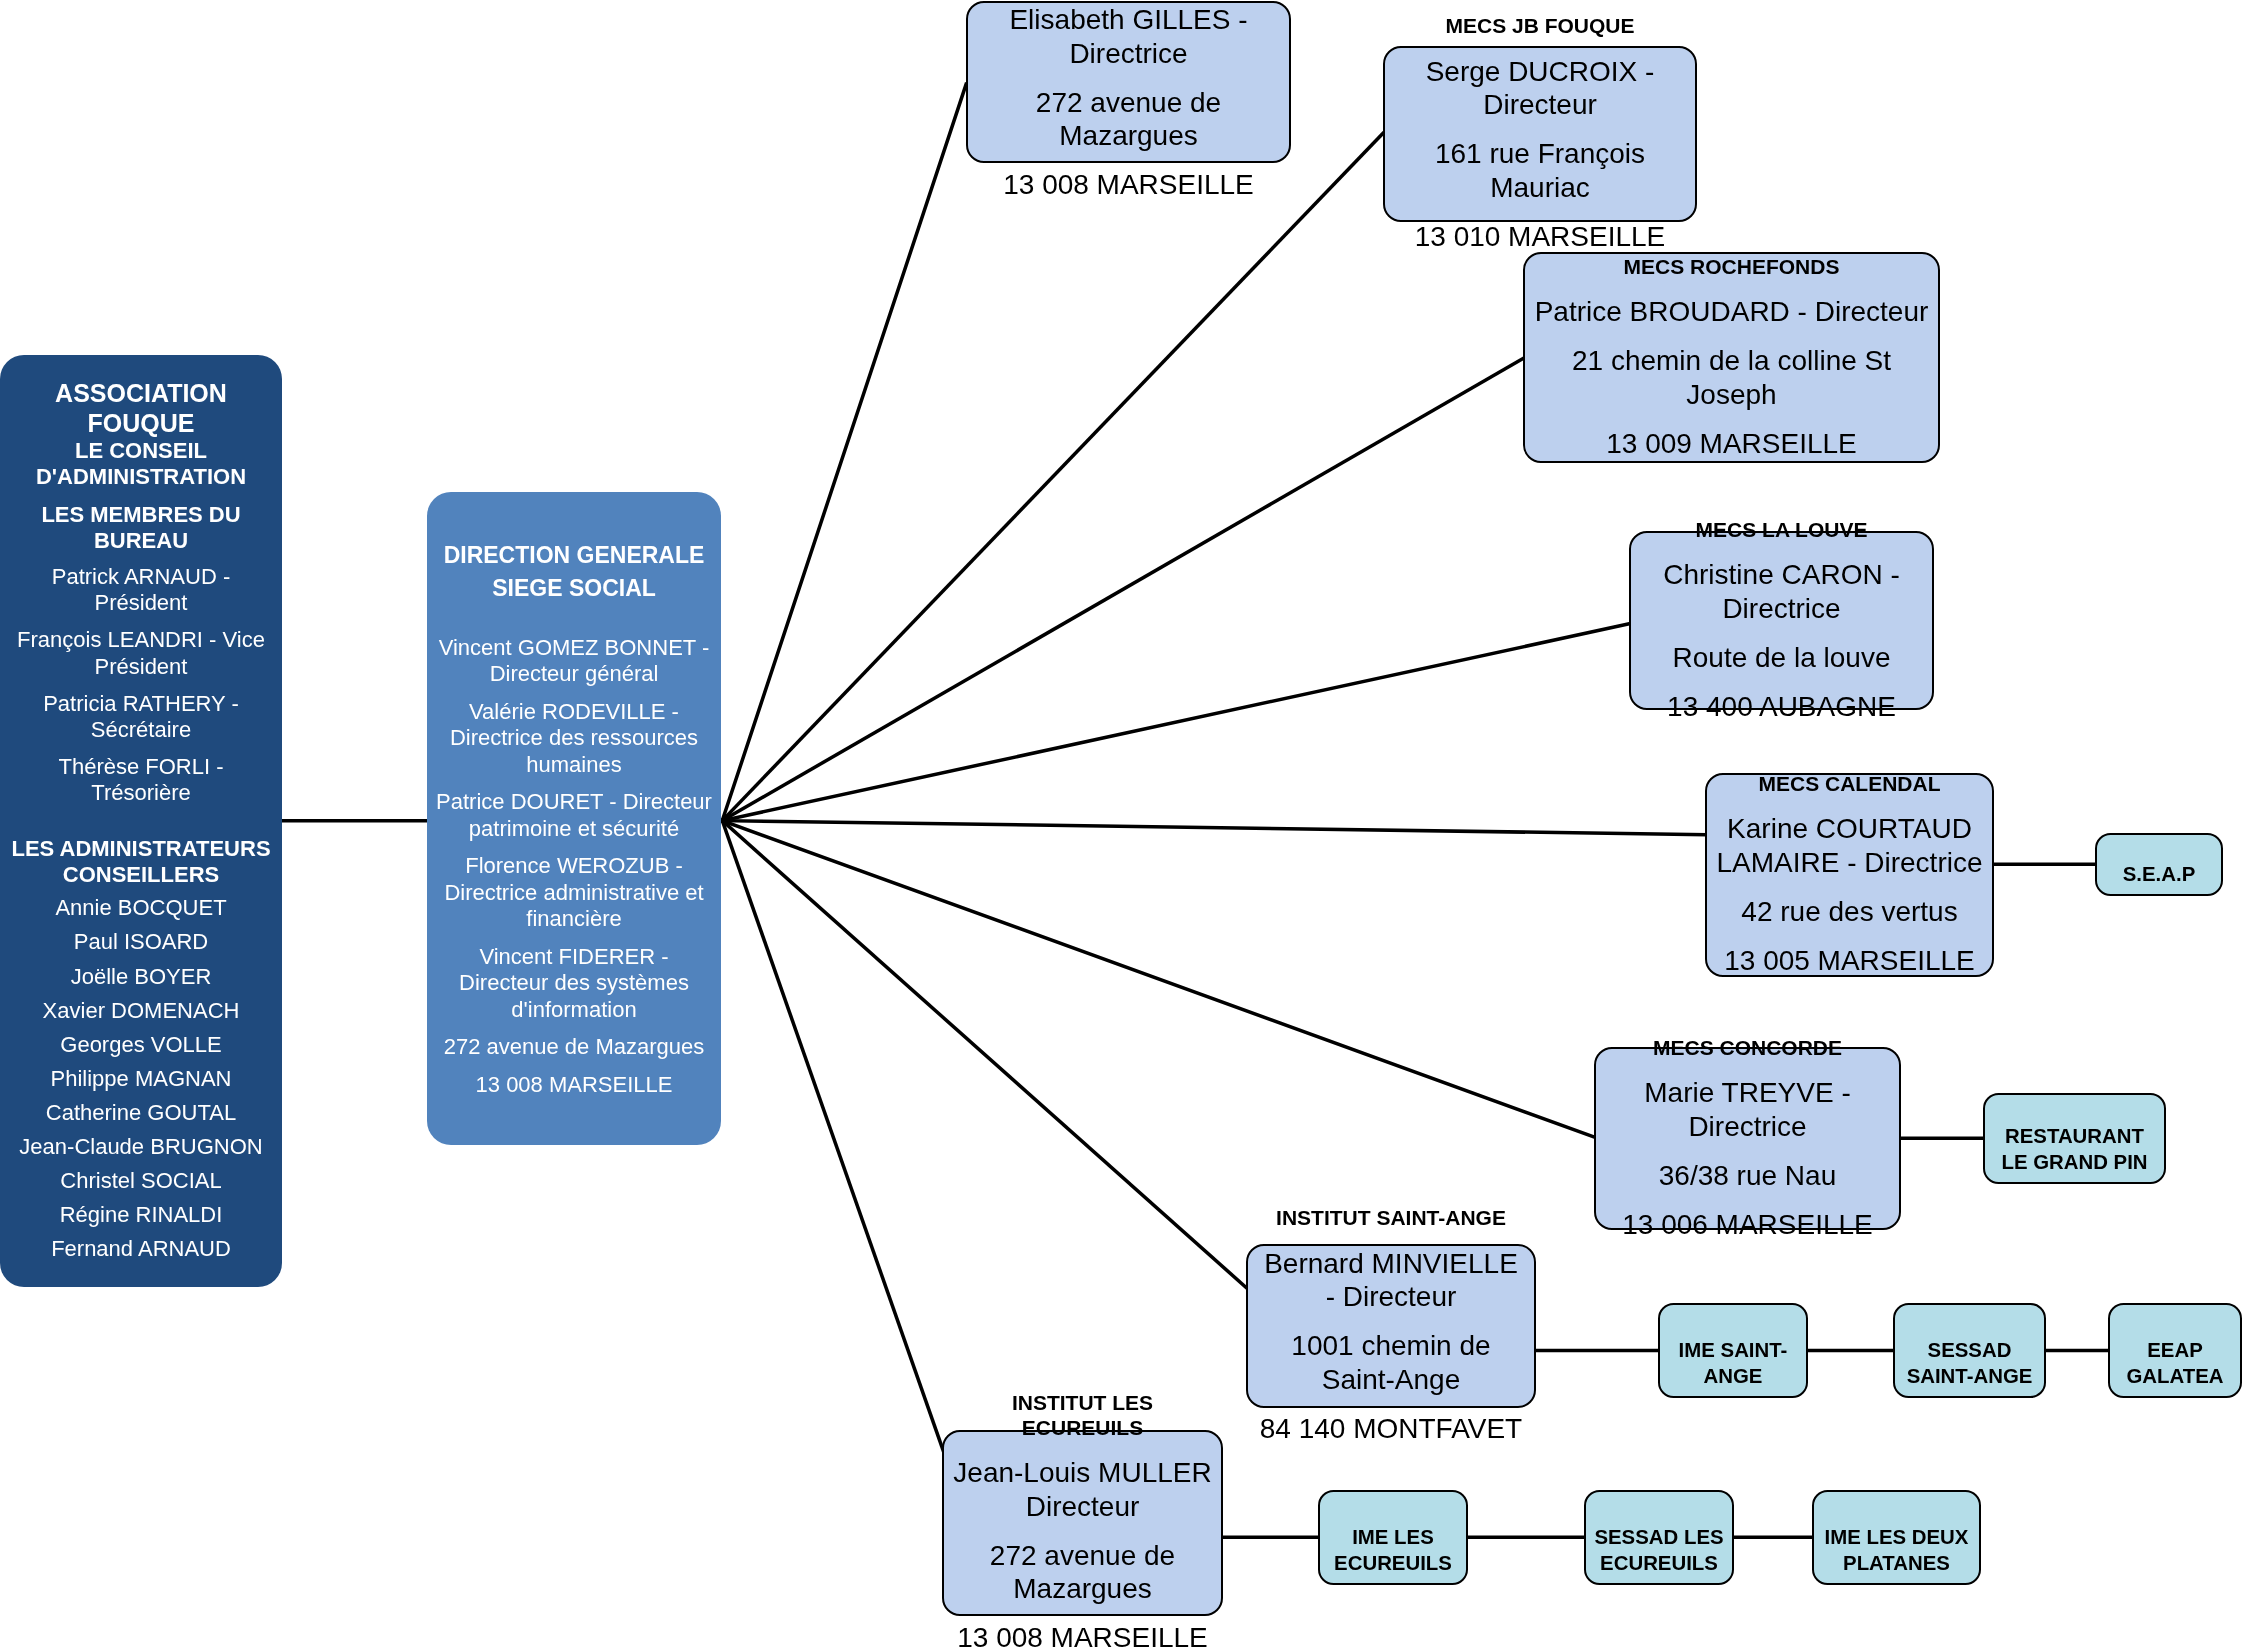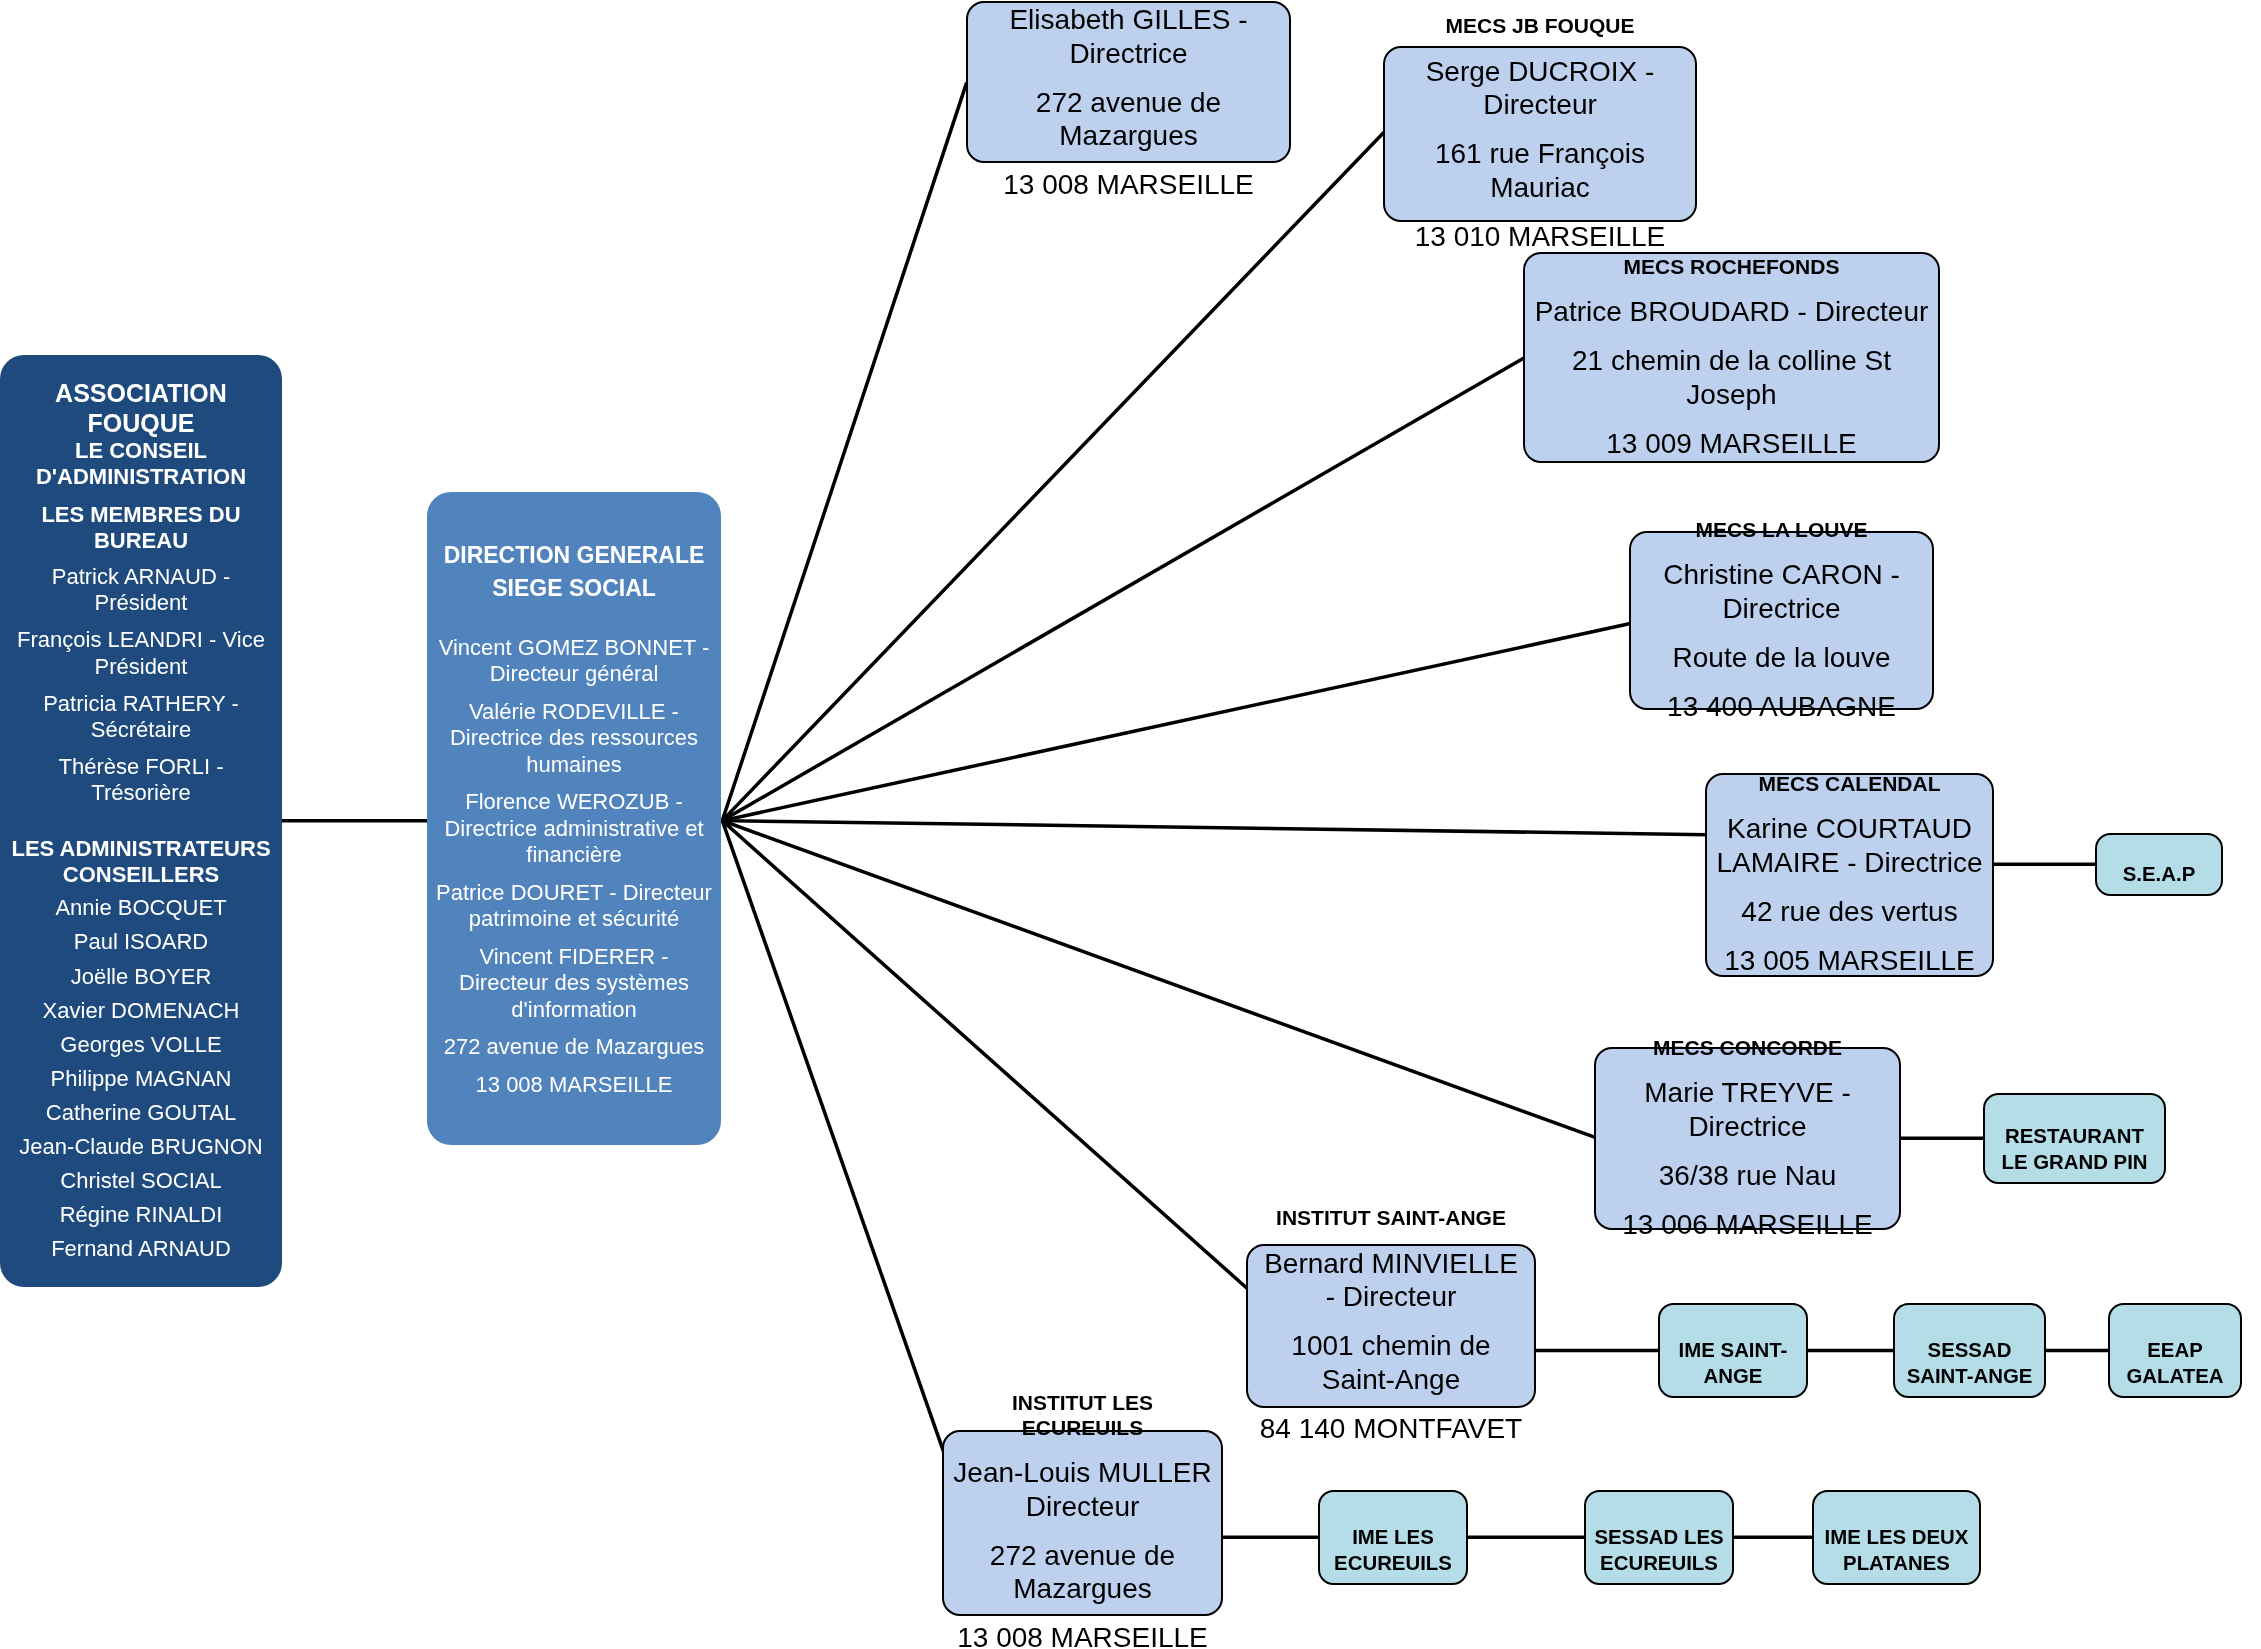--- a/index.html
+++ b/index.html
@@ -181,22 +181,22 @@
     <div class="person tight">Régine RINALDI</div>
     <div class="person tight">Fernand ARNAUD</div>
   </div>
 
   <div class="node direction" style="left:427px; top:492px; width:294px; height:653px;">
     <div class="title">DIRECTION GENERALE</div>
     <div class="title">SIEGE SOCIAL</div>
 
     <div class="person gap-top">Vincent GOMEZ BONNET - Directeur général</div>
     <div class="person">Valérie RODEVILLE - Directrice des ressources humaines</div>
+    <div class="person">Patrice DOURET - Directeur patrimoine et sécurité</div>
     <div class="person">Florence WEROZUB - Directrice administrative et financière</div>
-    <div class="person">Patrice DOURET - Directeur patrimoine et sécurité</div>
     <div class="person">Vincent FIDERER - Directeur des systèmes d'information</div>
 
     <div class="addr gap-top">272 avenue de Mazargues</div>
     <div class="addr">13 008 MARSEILLE</div>
   </div>
 
   <div class="node estab" style="left:966px; top:1.4px; width:325px; height:162px;">
     <div class="name">MECS LES SAINTS-ANGES</div>
     <div class="line">Elisabeth GILLES - Directrice</div>
     <div class="line">272 avenue de Mazargues</div>

